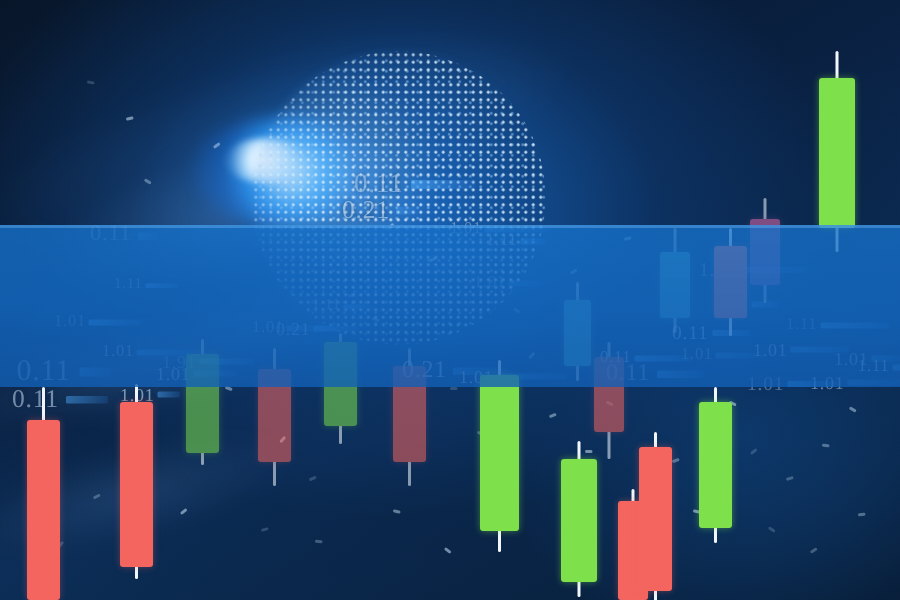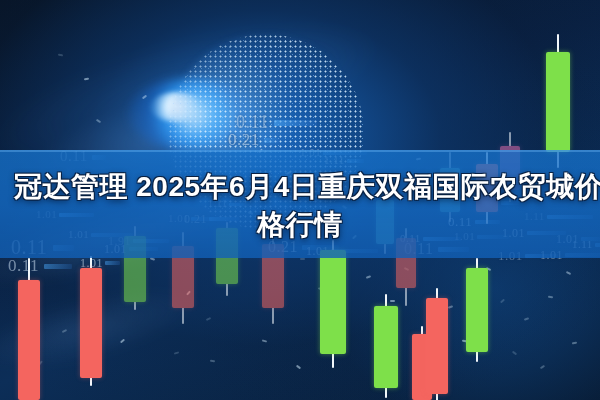--- a/index.html
+++ b/index.html
@@ -350,18 +350,14 @@
       </div>
       <div class="candle teal ghost" style="left: 376px; width: 18px; top: 0px; height: 400px;">
         <div class="wick" style="top: 188px; height: 66px;"></div>
         <div class="body" style="top: 200px; height: 44px;"></div>
       </div>
     </div>
 
   <div class="band"></div>
   <div class="band-edge-top"></div>
 
-  <div class="title-wrap">
-    <div class="title-line">冠达管理 2025年6月4日重庆双福国际农贸城价</div>
-    <div class="title-line second">格行情</div>
-  </div>
 
 </div>
 
 </body></html>

